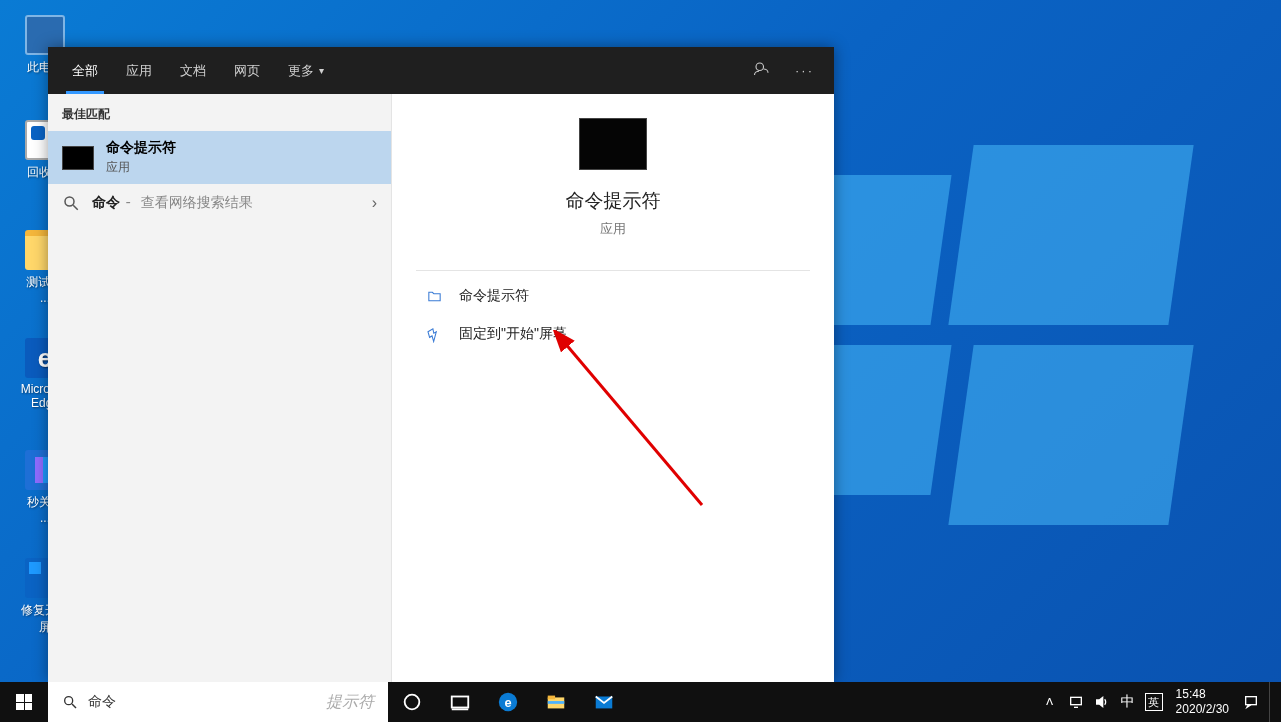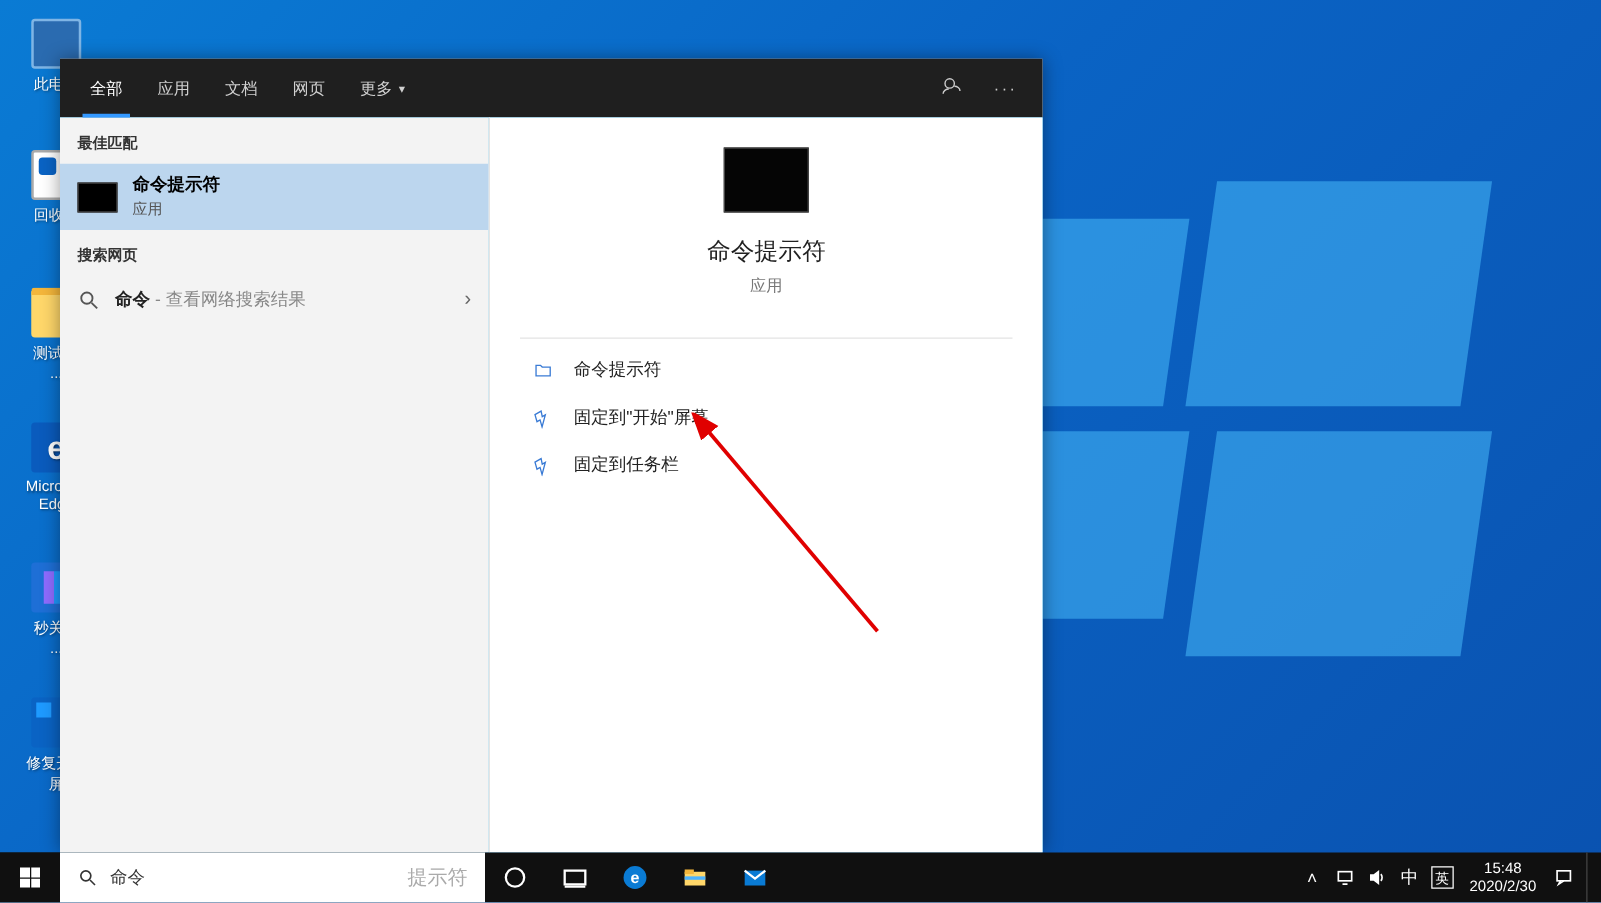--- a/index.html
+++ b/index.html
@@ -43,48 +43,48 @@
   .tb-search { width:340px; height:40px; background:#fff; display:flex; align-items:center; padding:0 14px; gap:10px; }
   .tb-search svg { width:16px; height:16px; stroke:#333; fill:none; stroke-width:2; }
   .tb-search input { border:none; outline:none; font-size:14px; flex:1; color:#333; }
   .tb-search input::placeholder { color:#888; }
   .tb-icons { display:flex; align-items:center; height:40px; }
   .tb-icons .tbi { width:48px; height:40px; display:flex; align-items:center; justify-content:center; }
   .tbi svg { width:22px; height:22px; }
   .tb-right { margin-left:auto; display:flex; align-items:center; height:40px; gap:2px; padding-right:6px; }
   .tb-right .sysico { width:24px; height:40px; display:flex; align-items:center; justify-content:center; color:#fff; font-size:14px; }
   .tb-right .ime { border:1px solid #fff; font-size:11px; width:18px; height:18px; display:flex; align-items:center; justify-content:center; margin-top:0; }
-  .tb-right .clock { text-align:center; font-size:12px; line-height:1.25; padding:0 8px; }
+  .tb-right .clock { font-size:12px; line-height:1.25; padding:0 8px; }
   .tb-right .showdesk { width:6px; height:40px; border-left:1px solid #444; margin-left:4px; }
 
   
   .search-pane { position:absolute; left:48px; bottom:40px; width:786px; height:635px; background:#fff; display:flex; flex-direction:column; z-index:40; box-shadow:0 0 14px rgba(0,0,0,.4); }
   .sp-top { height:47px; background:#1f1f1f; display:flex; align-items:center; padding:0 10px; color:#d0d0d0; font-size:13px; }
   .sp-tabs { display:flex; height:100%; }
   .sp-tab { padding:0 14px; display:flex; align-items:center; height:100%; cursor:pointer; position:relative; }
   .sp-tab.active { color:#fff; }
   .sp-tab.active::after { content:""; position:absolute; left:8px; right:8px; bottom:0; height:3px; background:#3398ff; }
   .sp-more::after { content:"▾"; margin-left:5px; font-size:10px; }
   .sp-top-right { margin-left:auto; display:flex; align-items:center; gap:24px; padding-right:10px; color:#ccc; }
   .sp-top-right .feedback svg { width:18px; height:18px; fill:none; stroke:#ccc; stroke-width:1.5; }
   .sp-top-right .dots { letter-spacing:2px; }
 
-  .sp-body { flex:1; display:flex; background:#0ea5e9; }
+  .sp-body { flex:1; display:flex; background:#0c4a6e; }
   .sp-left { width:343px; background:#f3f3f3; display:flex; flex-direction:column; padding:0; }
   .sp-section-label { font-size:12px; font-weight:600; color:#333; padding:12px 14px 8px; }
   .sp-result { display:flex; align-items:center; padding:8px 14px; gap:12px; cursor:pointer; }
   .sp-result.selected { background:#bcd6ee; }
   .sp-result .appico { width:32px; height:24px; background:#000; border:1px solid #444; flex:0 0 auto; }
   .sp-result .meta { display:flex; flex-direction:column; }
   .sp-result .meta .title { font-size:14px; color:#000; font-weight:600; }
   .sp-result .meta .sub { font-size:12px; color:#555; margin-top:2px; }
   .sp-web { display:flex; align-items:center; padding:10px 14px; gap:12px; cursor:pointer; }
   .sp-web .mag { width:18px; height:18px; }
   .sp-web .wtext { font-size:14px; color:#222; }
-  .sp-web .wtext .sub { color:#888; font-weight:normal; margin-left:4px; }
+  .sp-web .wtext .sub { color:#888; font-weight:normal; margin-left:4px;font-family:Liberation Mono, monospace; }
   .sp-web .chev { margin-left:auto; color:#666; }
 
   .sp-right { flex:1; background:#fff; border-left:1px solid #e4e4e4; padding-top:24px; display:flex; flex-direction:column; align-items:center; }
   .sp-right .appico-big { width:68px; height:52px; background:#050505; border:1px solid #444; }
   .sp-right .app-title { font-size:19px; margin-top:18px; color:#222; }
   .sp-right .app-sub { font-size:13px; color:#777; margin-top:6px; }
   .sp-actions { width:100%; margin-top:28px; }
   .sp-action { display:flex; align-items:center; gap:16px; padding:10px 34px; font-size:14px; color:#222; cursor:pointer; }
   .sp-action svg { width:17px; height:17px; stroke:#3a7bd5; fill:none; stroke-width:1.5; }
   .sp-divider { height:1px; background:#e4e4e4; margin:4px 24px 6px; }
@@ -159,21 +159,20 @@
   <div class="sp-body">
     <div class="sp-left">
       <div class="sp-section-label">最佳匹配</div>
       <div class="sp-result selected">
         <div class="appico"></div>
         <div class="meta">
           <span class="title">命令提示符</span>
           <span class="sub">应用</span>
         </div>
       </div>
-      <div class="sp-section-label">搜索网页</div>
       <div class="sp-web">
         <svg class="mag magnify" viewBox="0 0 24 24">
             <circle cx="10" cy="10" r="6"></circle>
             <line x1="15" y1="15" x2="21" y2="21"></line>
           </svg>
         <span class="wtext">
           <b>命令</b><span class="sub">- 查看网络搜索结果</span>
         </span>
         <span class="chev">›</span>
       </div>
@@ -191,26 +190,20 @@
               <path d="M4 6h5l2 2h9v10H4z"></path>
             </svg>
           <span>命令提示符</span>
         </div>
         <div class="sp-action">
           <svg viewBox="0 0 24 24">
               <path d="M6 4h8l-2 6h4l-10 10 2-8H4z" transform="rotate(-30 12 12)"></path>
             </svg>
           <span>固定到"开始"屏幕</span>
         </div>
-        <div class="sp-action">
-          <svg viewBox="0 0 24 24">
-              <path d="M6 4h8l-2 6h4l-10 10 2-8H4z" transform="rotate(-30 12 12)"></path>
-            </svg>
-          <span>固定到任务栏</span>
-        </div>
       </div>
     </div>
   </div>
 </div>
 
 <svg class="arrow" style="left:552px; top:330px;" width="180" height="190">
   <defs>
       <marker id="ah" markerWidth="10" markerHeight="10" refX="2" refY="3" orient="auto">
     <path d="M0,0 L0,6 L8,3 z" fill="#e00000"></path>
       </marker>
@@ -226,21 +219,21 @@
         <span></span>
         <span></span>
       </div>
   </div>
   <div class="tb-search">
     <svg viewBox="0 0 24 24" class="magnify">
         <circle cx="10" cy="10" r="6"></circle>
         <line x1="15" y1="15" x2="21" y2="21"></line>
       </svg>
     <input type="text" placeholder="" value="命令" style="">
-    <span style="color:#aaa;margin-left:-6px;">提示符</span>
+    <span style="color:#aaa;margin-left:-6px;font-style:italic;">提示符</span>
   </div>
   <div class="tb-icons">
     <div class="tbi">
       <svg viewBox="0 0 24 24" fill="none" stroke="#fff" stroke-width="2">
           <circle cx="12" cy="12" r="8"></circle>
         </svg>
     </div>
     <div class="tbi">
       <svg viewBox="0 0 24 24" fill="none" stroke="#fff" stroke-width="2">
           <rect x="3" y="6" width="18" height="12"></rect>

